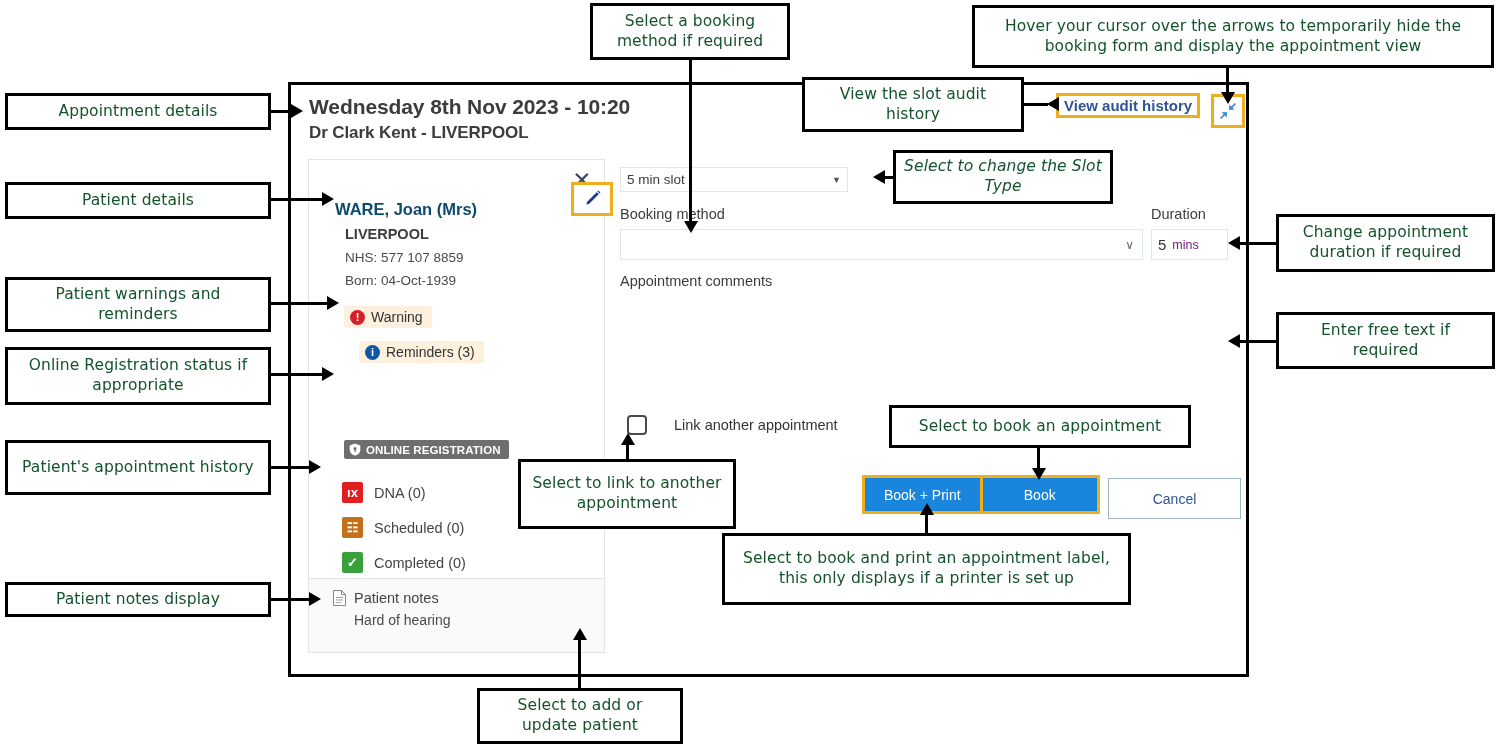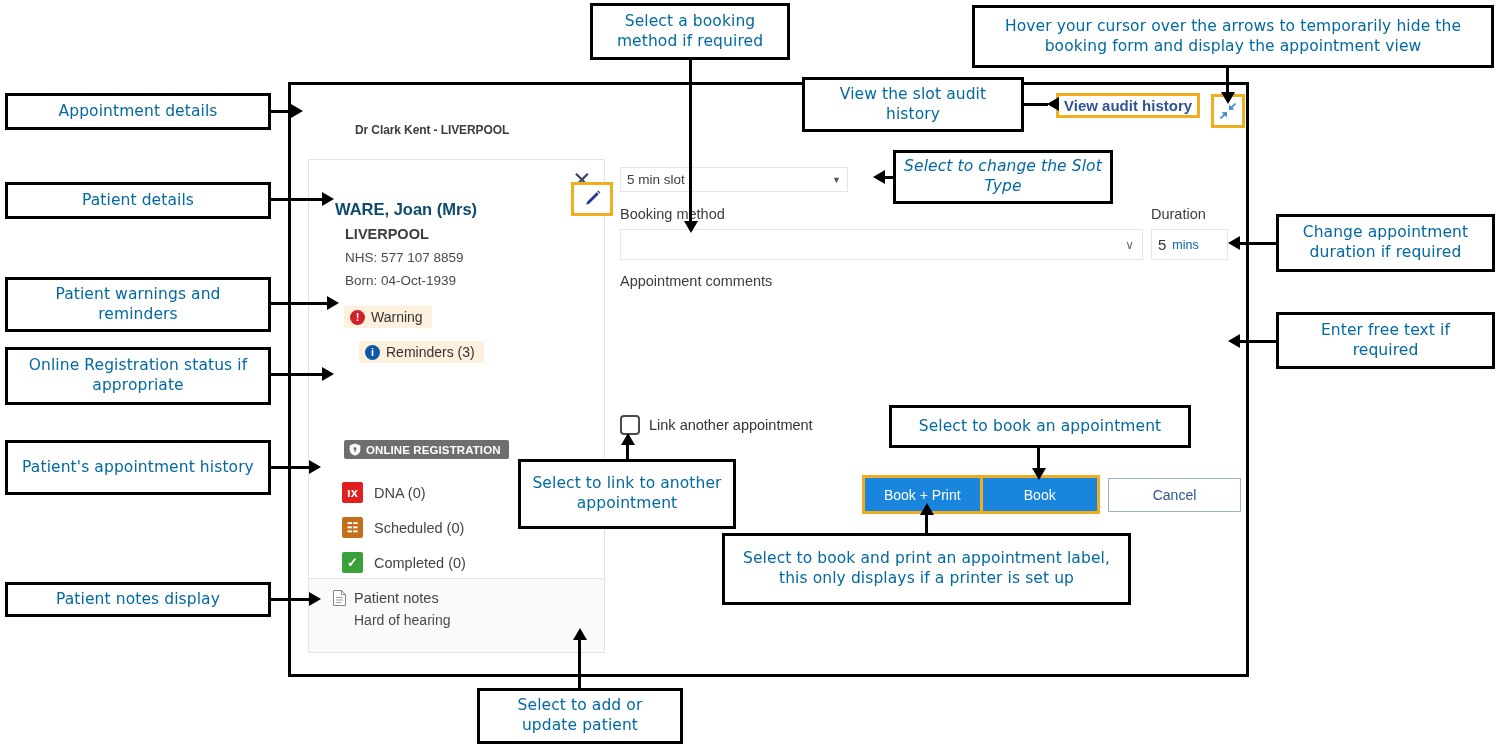--- a/index.html
+++ b/index.html
@@ -4,21 +4,21 @@
 <style>
   html,body{margin:0;padding:0;background:#ffffff;}
   body{width:1499px;height:749px;position:relative;overflow:hidden;
        font-family:"Liberation Sans", sans-serif;}
 
   
   .callout{
     position:absolute;
     border:3px solid #000;
     background:#fff;
-    color:#0369a1;
+    color:#14532d;
     font-family:"DejaVu Sans", sans-serif;
     font-size:15.5px;
     line-height:1.28;
     text-align:center;
     display:flex;
     align-items:center;
     justify-content:center;
     box-sizing:border-box;
     padding:12px 8px;
     z-index:40;
@@ -38,21 +38,21 @@
   #app-panel{
     position:absolute;left:288px;top:82px;width:961px;height:595px;
     border:3px solid #000;background:#fff;box-sizing:border-box;z-index:10;
   }
   .appt-title{
     position:absolute;left:18px;top:10px;
     font-size:21px;font-weight:700;color:#3c3c3c;letter-spacing:-0.1px;
   }
   .appt-sub{
     position:absolute;left:18px;top:38px;
-    font-size:12px;font-weight:700;color:#3c3c3c;letter-spacing:-0.1px;margin-left:46px;
+    font-size:17px;font-weight:700;color:#3c3c3c;letter-spacing:-0.1px;
   }
   
   #audit-wrap{position:absolute;left:765px;top:8px;}
   .audit-link{
     display:inline-block;border:3px solid #f0ad1e;padding:1px 5px;
     color:#2f5496;font-size:15px;font-weight:700;background:#fff;
   }
   #collapse-box{
     position:absolute;left:920px;top:9px;width:34px;height:34px;
     border:3px solid #f0ad1e;background:#fff;box-sizing:border-box;
@@ -118,45 +118,46 @@
     border:1px solid #dfe7ec;background:#fff;box-sizing:border-box;
     display:flex;align-items:center;padding:0 8px;font-size:14px;color:#3c3c3c;
   }
   #bm-select .caret{margin-left:auto;font-size:12px;color:#666;}
   #dur-field{
     position:absolute;left:860px;top:144px;width:77px;height:31px;
     border:1px solid #dfe7ec;background:#fff;box-sizing:border-box;
     display:flex;align-items:center;padding:0 6px;gap:6px;
   }
   #dur-field .val{font-size:15px;color:#333;}
-  #dur-field .unit{font-size:12.5px;color:#0369a1;}
+  #dur-field .unit{font-size:12.5px;color:#701a75;}
   #cm-label{left:329px;top:188px;}
   #comments-box{
     position:absolute;left:329px;top:210px;width:608px;height:103px;
     border:1px solid #dfe7ec;background:#fff;box-sizing:border-box;padding:8px 11px;
     font-size:14px;color:#c8c8c8;
   }
-  #link-row{position:absolute;left:329px;top:330px;display:flex;align-items:center;gap:9px;}
+  #link-row{position:absolute;left:336px;top:330px;display:flex;align-items:center;gap:27px;}
   #link-cb{width:20px;height:20px;border:2px solid #4a4a4a;border-radius:4px;background:#fff;box-sizing:border-box;}
   #link-row .lbl{font-size:14.5px;color:#333;}
 
-  .btn{position:absolute;height:34px;display:flex;align-items:center;justify-content:center;
+  .btn{position:absolute;height:41px;display:flex;align-items:center;justify-content:center;
        font-size:14px;box-sizing:border-box;}
   #bp-wrap{position:absolute;left:571px;top:390px;width:238px;height:39px;
      border:3px solid #f0ad1e;box-sizing:border-box;background:#e5e5e5;display:flex;text-align:center;}
   #bp-wrap .b{flex:1;display:flex;align-items:center;justify-content:center;
      color:#fff;font-size:14px;background:#1a85dd;}
   #bp-wrap .sep{width:3px;background:#f0ad1e;}
   #cancel-btn{left:817px;top:393px;width:133px;border:1px solid #9db4c7;background:#fff;color:#2f5496;}
 </style>
 </head>
 <body>
 
 <div id="app-panel">
 
+  <div class="appt-title">Wednesday 8th Nov 2023 - 10:20</div>
   <div class="appt-sub">Dr Clark Kent - LIVERPOOL</div>
 
   <div id="audit-wrap">
     <span class="audit-link">View audit history</span>
   </div>
 
   <div id="collapse-box">
     <svg width="20" height="20" viewBox="0 0 20 20">
       <g stroke="#2f8ad8" stroke-width="1.7" fill="none">
         <line x1="2.5" y1="17.5" x2="8.5" y2="11.5"></line>

